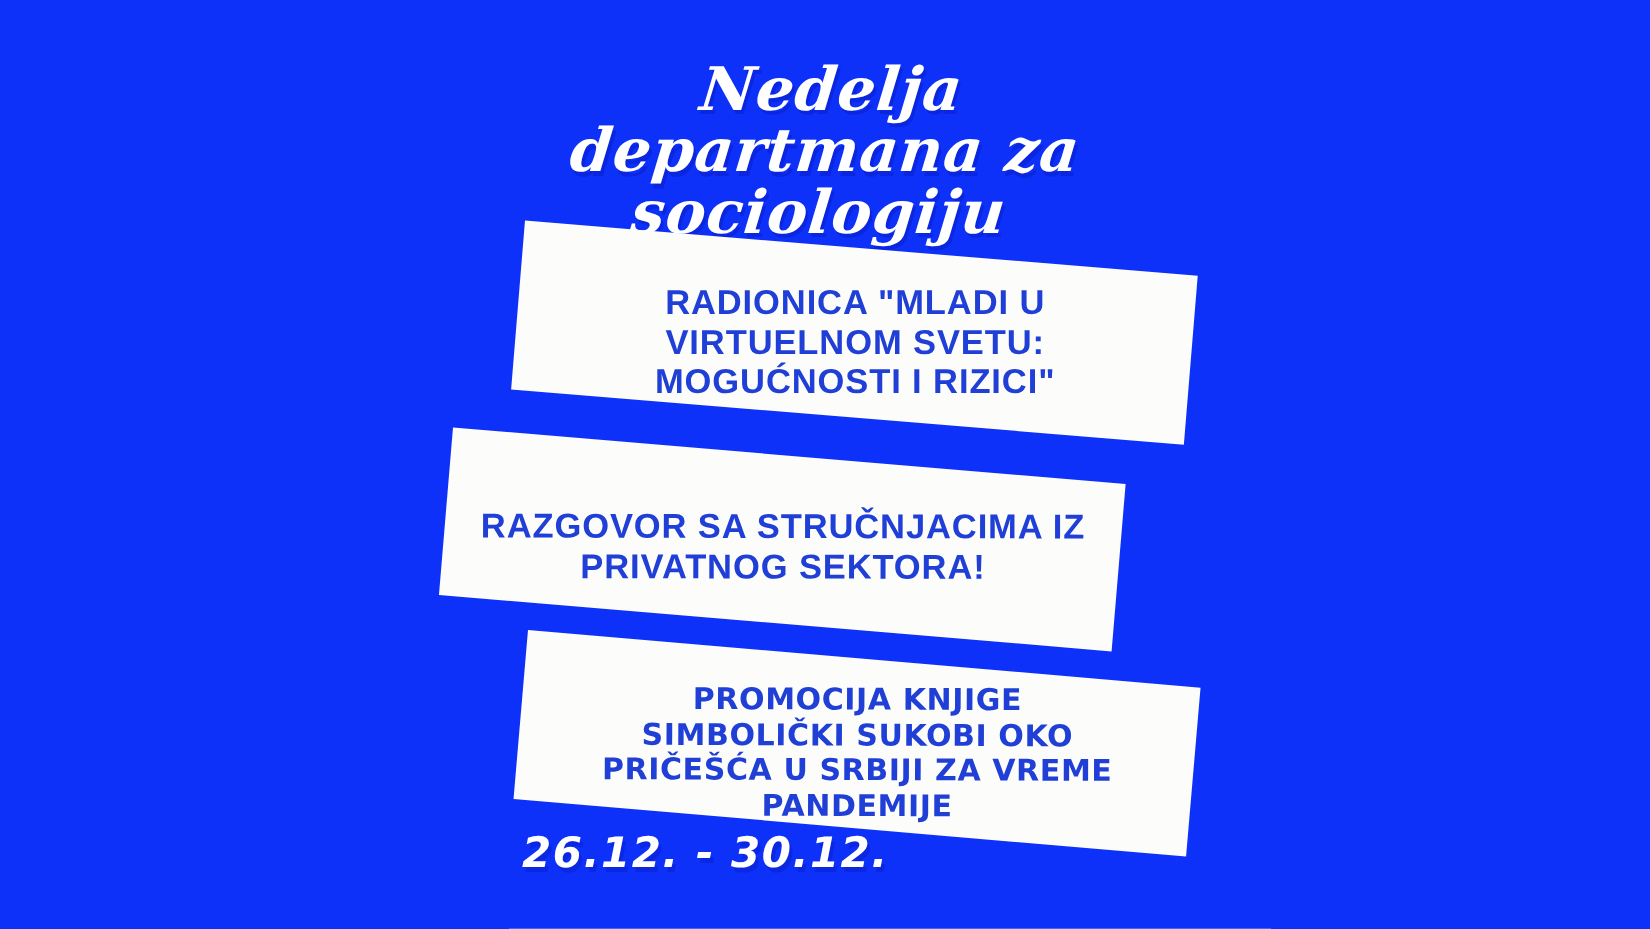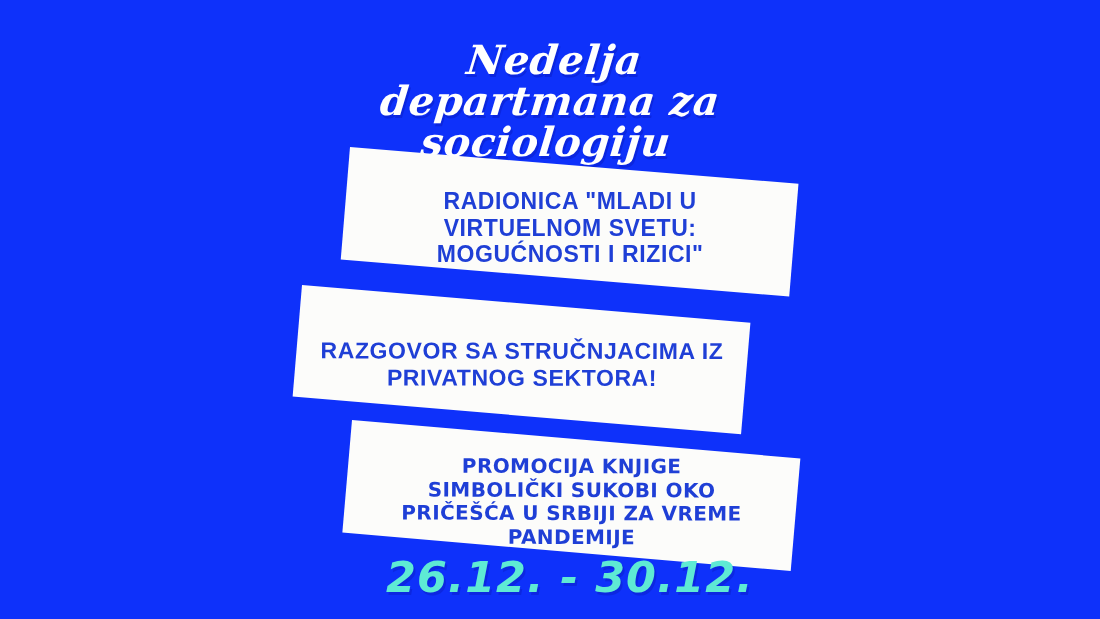--- a/index.html
+++ b/index.html
@@ -110,29 +110,28 @@
     line-height: 1.18;
     letter-spacing: 0.4px;
     padding-top: 14px;
   }
 
   
   .date {
     position: absolute;
     left: 348px;
     top: 552px;
-    color: #5eead4;
+    color: #ffffff;
     font-family: "DejaVu Sans", sans-serif;
     font-style: italic;
     font-weight: bold;
-    font-size: 43px;
+    font-size: 28px;
     letter-spacing: 1px;
     text-shadow: 2px 3px 0 rgba(10, 30, 200, 0.5);
     white-space: nowrap;
-    margin-left: 38px;
   }
 </style>
 </head>
 <body>
 
 <div id="poster">
 
   <div class="title-wrap">
     <div class="title">Nedelja departmana za sociologiju</div>
   </div>

